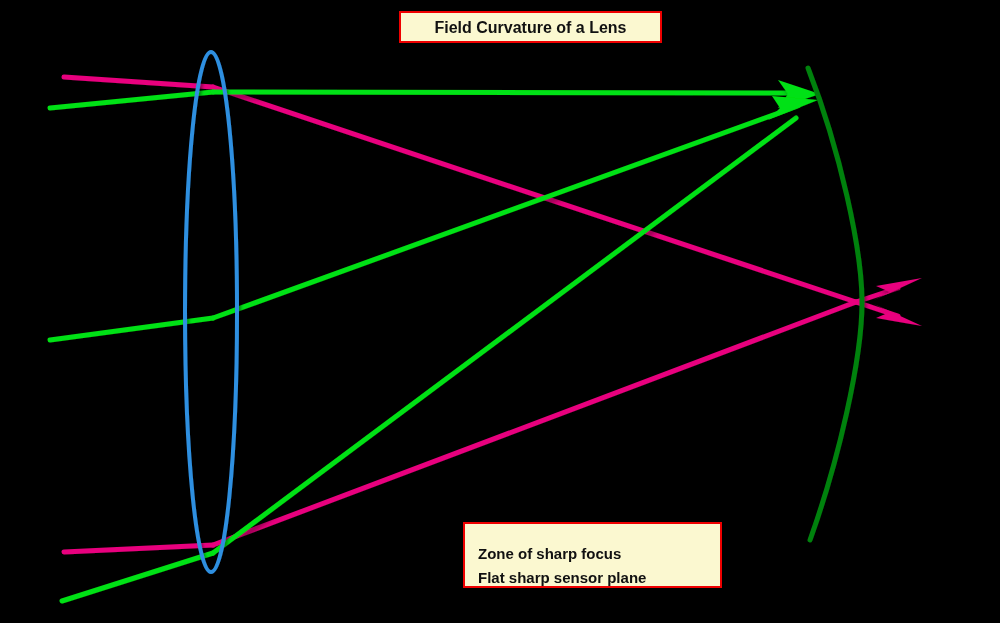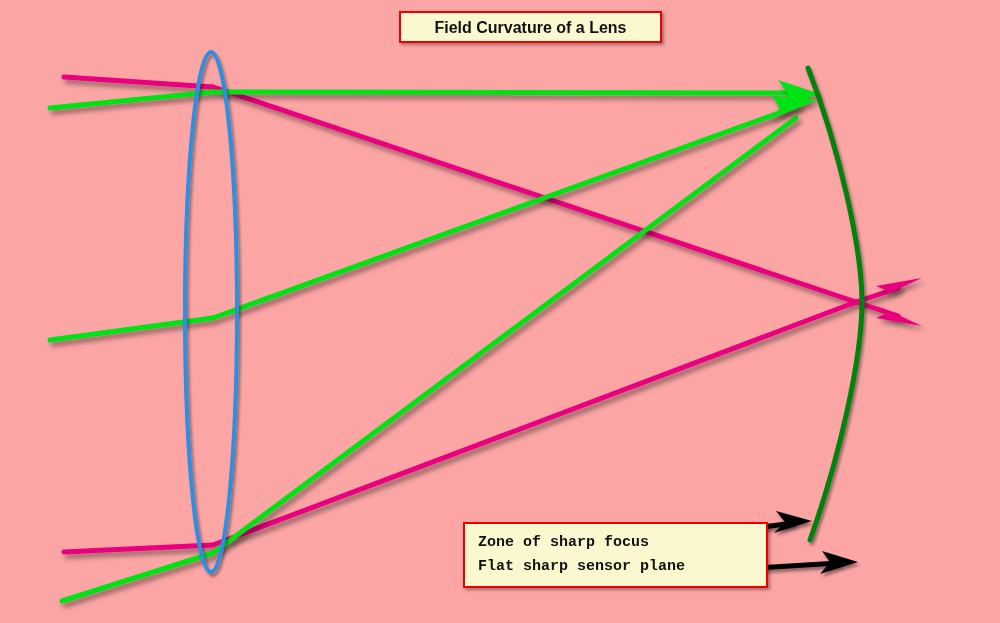--- a/index.html
+++ b/index.html
@@ -7,21 +7,21 @@
     padding: 0;
     background: #ffffff;
   }
   body {
     font-family: "Liberation Sans", sans-serif;
   }
   #stage {
     position: relative;
     width: 1000px;
     height: 623px;
-    background: #fca5a5;
+    background: #000000;
     overflow: hidden;
   }
   #diagram {
     position: absolute;
     left: 0;
     top: 0;
     width: 1000px;
     height: 623px;
   }
   .boxlabel {
@@ -38,25 +38,24 @@
     top: 11px;
     width: 263px;
     height: 32px;
     font-size: 16px;
     line-height: 29px;
     text-align: center;
   }
   #legend-box {
     left: 463px;
     top: 522px;
-    width: 305px;
+    width: 259px;
     height: 66px;
     font-size: 15px;
-    padding: 7px 0 0 13px;
-    font-family: Liberation Mono, monospace;
+    padding: 18px 0 0 13px;
   }
   #legend-box .legend-line {
     line-height: 24px;
     white-space: nowrap;
   }
 </style>
 </head>
 <body>
 
 <div id="stage">

